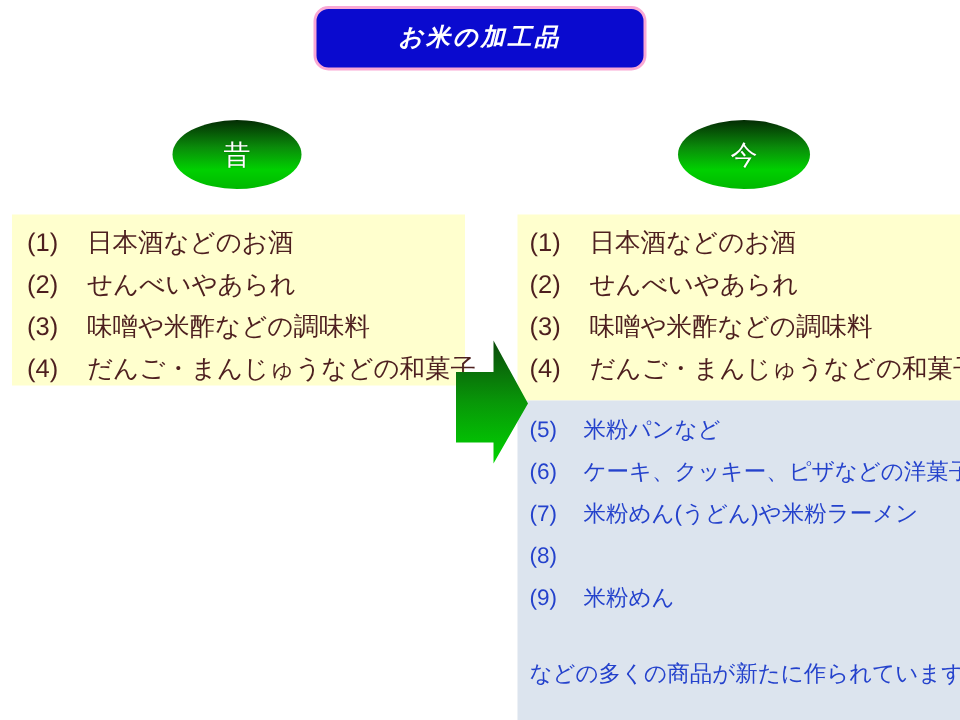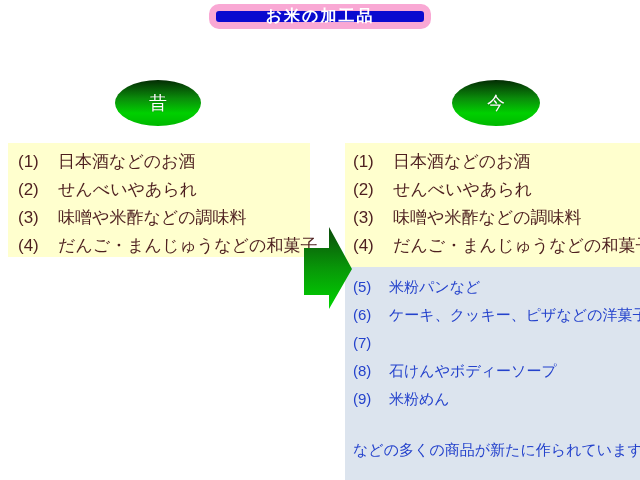--- a/index.html
+++ b/index.html
@@ -2,27 +2,27 @@
 <html><head>
 <meta charset="utf-8">
 <style>
   html, body { margin:0; padding:0; }
   body {
     width:640px; height:480px; position:relative; overflow:hidden;
     background:#ffffff;
     font-family:"Liberation Sans", sans-serif;
   }
   .banner {
-    position:absolute; left:209px; top:4px; width:222px; height:25px;
+    position:absolute; left:209px; top:4px; width:222px; height:43px;
     box-sizing:border-box;
     background:#0A0ACF;
-    border:7px solid #f9a8d4;
+    border:2px solid #f9a8d4;
     border-radius:10px;
     display:flex; align-items:center; justify-content:center;
-    color:#ffffff; font-weight:bold; font-size:16px; letter-spacing:2px;
+    color:#ffffff; font-weight:bold; font-size:16px; letter-spacing:2px;font-style:italic;
   }
   .ellipse {
     position:absolute; width:86px; height:46px;
     border-radius:50%;
     display:flex; align-items:center; justify-content:center;
     color:#ffffff; font-size:18px;
     background:linear-gradient(to bottom, #042c04 0%, #0a8c0a 40%, #00d000 72%, #00b800 100%);
     text-shadow:0 0 1px rgba(0,0,0,.4);
   }
   .ellipse.past { left:115px; top:80px; }
@@ -112,24 +112,24 @@
   <div class="row">
     <span class="num">(5)</span>
     <span>米粉パンなど</span>
   </div>
   <div class="row">
     <span class="num">(6)</span>
     <span>ケーキ、クッキー、ピザなどの洋菓子</span>
   </div>
   <div class="row">
     <span class="num">(7)</span>
+    <span>米粉めん(うどん)や米粉ラーメン</span>
   </div>
   <div class="row">
     <span class="num">(8)</span>
-    <span>石けんやボディーソープ</span>
   </div>
   <div class="row">
     <span class="num">(9)</span>
     <span>米粉めん</span>
   </div>
   <div class="closing">などの多くの商品が新たに作られています。</div>
 </div>
 
 <div class="arrow-wrap">
   <svg width="52" height="90" viewBox="0 0 52 90" xmlns="http://www.w3.org/2000/svg">

